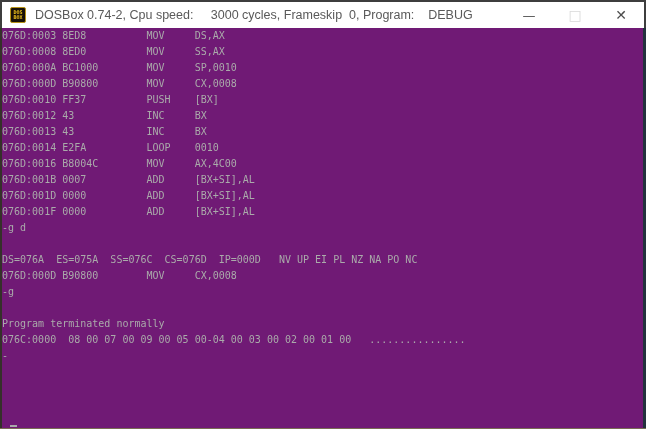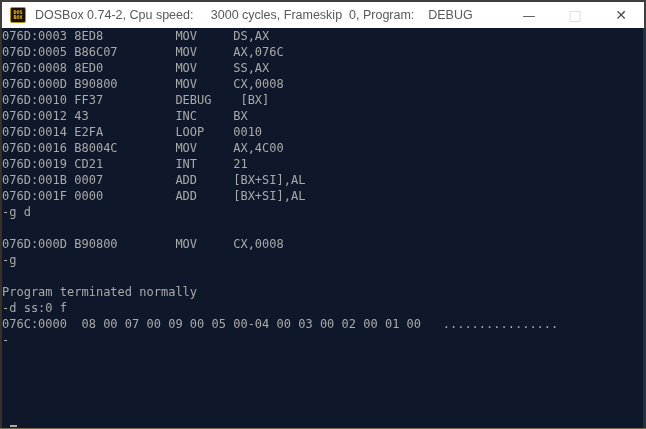--- a/index.html
+++ b/index.html
@@ -33,24 +33,24 @@
     width:46px; height:100%;
     display:flex; align-items:center; justify-content:center;
     background:transparent; border:none; cursor:default;
     font-family:"DejaVu Sans", sans-serif;
   }
   .ctrl-btn .glyph { font-size:13px; color:#4c4c4c; line-height:1; }
   .ctrl-btn.max .glyph { color:#d9d9d9; font-size:14px; }
   .ctrl-btn.close .glyph { font-size:14px; color:#4c4c4c; }
   .terminal {
     position:absolute; top:28px; left:0; width:646px; height:400px;
-    background:#0f172a;
+    background:#701a75;
     border-left:2px solid #35302a; border-right:3px solid #24323e;
     font-family:"DejaVu Sans Mono", monospace;
-    font-size:12px; line-height:16px; color:#aaaaaa;
+    font-size:10px; line-height:16px; color:#aaaaaa;
     cursor:text;
   }
   .tline { height:16px; white-space:pre; }
   .cursor {
     position:absolute; width:7px; height:2px; background:#aaaaaa;
     animation: blink 1.06s steps(1) infinite;
   }
   @keyframes blink { 50% { opacity:0; } }
   .bottom-edge {
     position:absolute; top:428px; left:0; width:646px; height:1px;
@@ -76,37 +76,38 @@
         <span class="glyph">□</span>
       </button>
       <button class="ctrl-btn close">
         <span class="glyph">✕</span>
       </button>
     </div>
   </div>
 
   <div class="terminal">
       <div class="tline">076D:0003 8ED8          MOV     DS,AX</div>
-      <div class="tline">076D:0005 B86C07        MOV     AX,076C</div>
       <div class="tline">076D:0008 8ED0          MOV     SS,AX</div>
+      <div class="tline">076D:000A BC1000        MOV     SP,0010</div>
       <div class="tline">076D:000D B90800        MOV     CX,0008</div>
-      <div class="tline">076D:0010 FF37          DEBUG    [BX]</div>
+      <div class="tline">076D:0010 FF37          PUSH    [BX]</div>
       <div class="tline">076D:0012 43            INC     BX</div>
+      <div class="tline">076D:0013 43            INC     BX</div>
       <div class="tline">076D:0014 E2FA          LOOP    0010</div>
       <div class="tline">076D:0016 B8004C        MOV     AX,4C00</div>
-      <div class="tline">076D:0019 CD21          INT     21</div>
       <div class="tline">076D:001B 0007          ADD     [BX+SI],AL</div>
+      <div class="tline">076D:001D 0000          ADD     [BX+SI],AL</div>
       <div class="tline">076D:001F 0000          ADD     [BX+SI],AL</div>
       <div class="tline">-g d</div>
       <div class="tline"></div>
+      <div class="tline">DS=076A  ES=075A  SS=076C  CS=076D  IP=000D   NV UP EI PL NZ NA PO NC</div>
       <div class="tline">076D:000D B90800        MOV     CX,0008</div>
       <div class="tline">-g</div>
       <div class="tline"></div>
       <div class="tline">Program terminated normally</div>
-      <div class="tline">-d ss:0 f</div>
       <div class="tline">076C:0000  08 00 07 00 09 00 05 00-04 00 03 00 02 00 01 00   ................</div>
       <div class="tline">-</div>
       <span class="cursor" style="left: 8px; top: 397px;"></span>
     </div>
 
   <div class="bottom-edge"></div>
 
 </div>
 
 </body></html>

